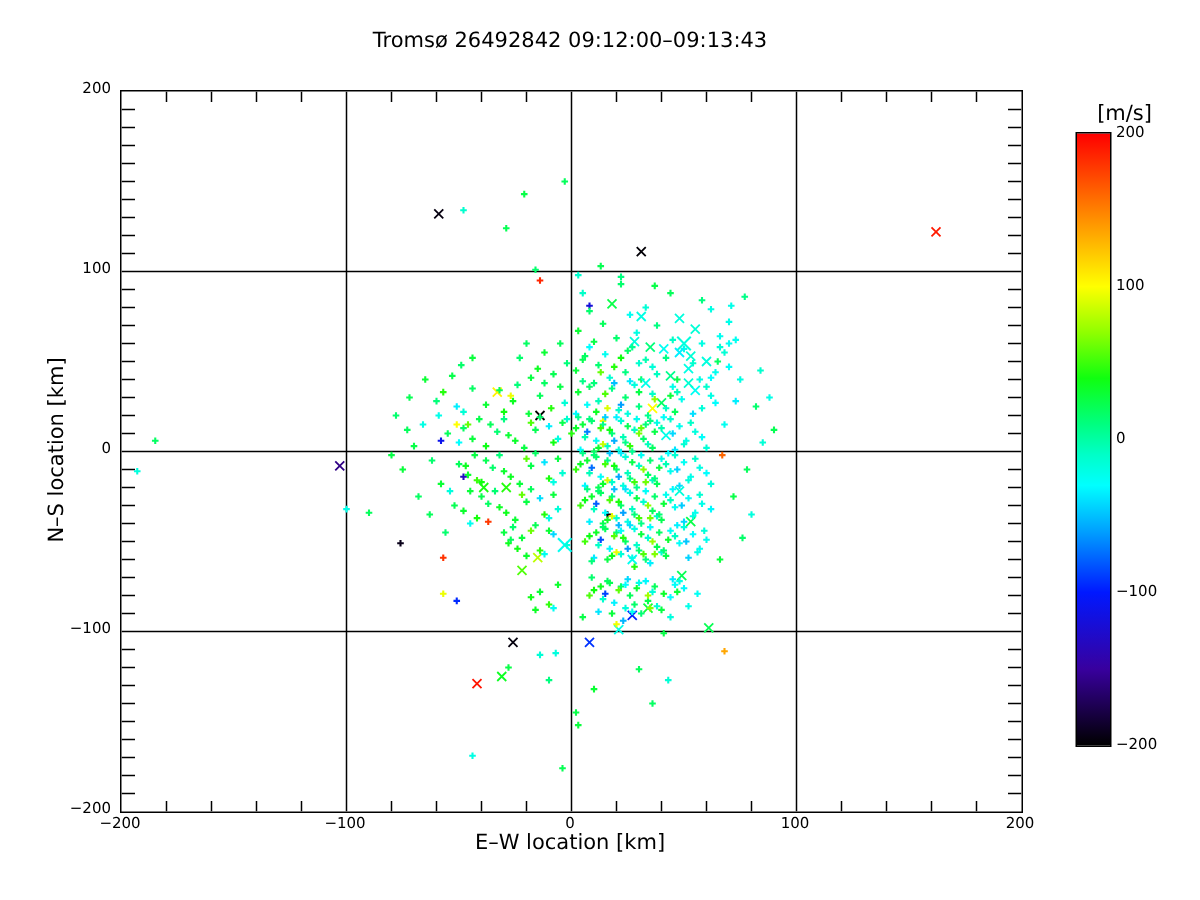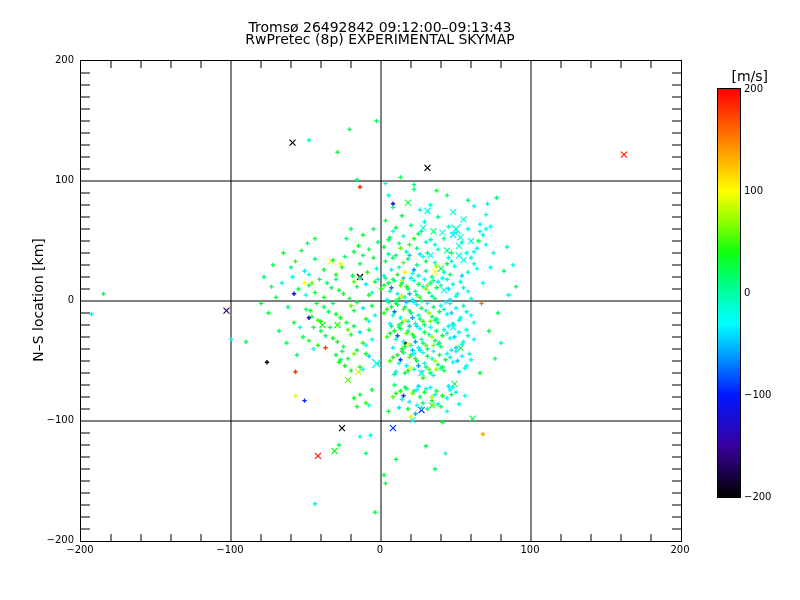--- a/index.html
+++ b/index.html
@@ -18,21 +18,20 @@
   .cbar{position:absolute;left:717px;top:88px;width:22px;height:408px;border:1px solid #000;}
   .cbar-title{position:absolute;left:712px;top:68px;width:56px;text-align:right;font-size:14px;}
 </style>
 </head>
 <body>
 
 <div class="canvas">
 
   <div class="title-block">
     <div>Tromsø 26492842 09:12:00–09:13:43</div>
-    <div>RwPretec (8p) EXPERIMENTAL SKYMAP</div>
   </div>
 
   <div class="plot">
     <svg id="plot-svg" width="600" height="480" viewBox="0 0 600 480">
         <line x1="150" y1="0" x2="150" y2="480" stroke="#000" stroke-width="1"></line>
         <line x1="300" y1="0" x2="300" y2="480" stroke="#000" stroke-width="1"></line>
         <line x1="450" y1="0" x2="450" y2="480" stroke="#000" stroke-width="1"></line>
         <line x1="0" y1="120" x2="600" y2="120" stroke="#000" stroke-width="1"></line>
         <line x1="0" y1="240" x2="600" y2="240" stroke="#000" stroke-width="1"></line>
         <line x1="0" y1="360" x2="600" y2="360" stroke="#000" stroke-width="1"></line>
@@ -703,20 +702,21 @@
       <span class="tick-label" style="left: 640px; top: 543px; width: 80px; text-align: center;">200</span>
     </div>
   <div id="y-tick-labels">
       <span class="tick-label" style="left: 2px; top: 53px; width: 72px; text-align: right;">200</span>
       <span class="tick-label" style="left: 2px; top: 173px; width: 72px; text-align: right;">100</span>
       <span class="tick-label" style="left: 2px; top: 293px; width: 72px; text-align: right;">0</span>
       <span class="tick-label" style="left: 2px; top: 413px; width: 72px; text-align: right;">−100</span>
       <span class="tick-label" style="left: 2px; top: 533px; width: 72px; text-align: right;">−200</span>
     </div>
 
+  <div class="xlab">E–W location [km]</div>
   <div class="ylab-wrap">
     <span class="ylab">N–S location [km]</span>
   </div>
 
   <div class="cbar-title">[m/s]</div>
   <div class="cbar" id="cbar" style="background: linear-gradient(rgb(255, 0, 0) 0%, rgb(255, 128, 0) 12.5%, rgb(255, 255, 0) 25%, rgb(144, 255, 0) 32.5%, rgb(16, 255, 16) 40%, rgb(0, 255, 128) 47.5%, rgb(0, 255, 200) 52.5%, rgb(0, 255, 255) 57.5%, rgb(0, 160, 255) 65%, rgb(0, 24, 255) 75%, rgb(56, 0, 158) 87.5%, rgb(0, 0, 0) 100%);"></div>
   <div id="cbar-tick-labels">
       <span class="tick-label" style="left: 744px; top: 82px;">200</span>
       <span class="tick-label" style="left: 744px; top: 184px;">100</span>
       <span class="tick-label" style="left: 744px; top: 286px;">0</span>

